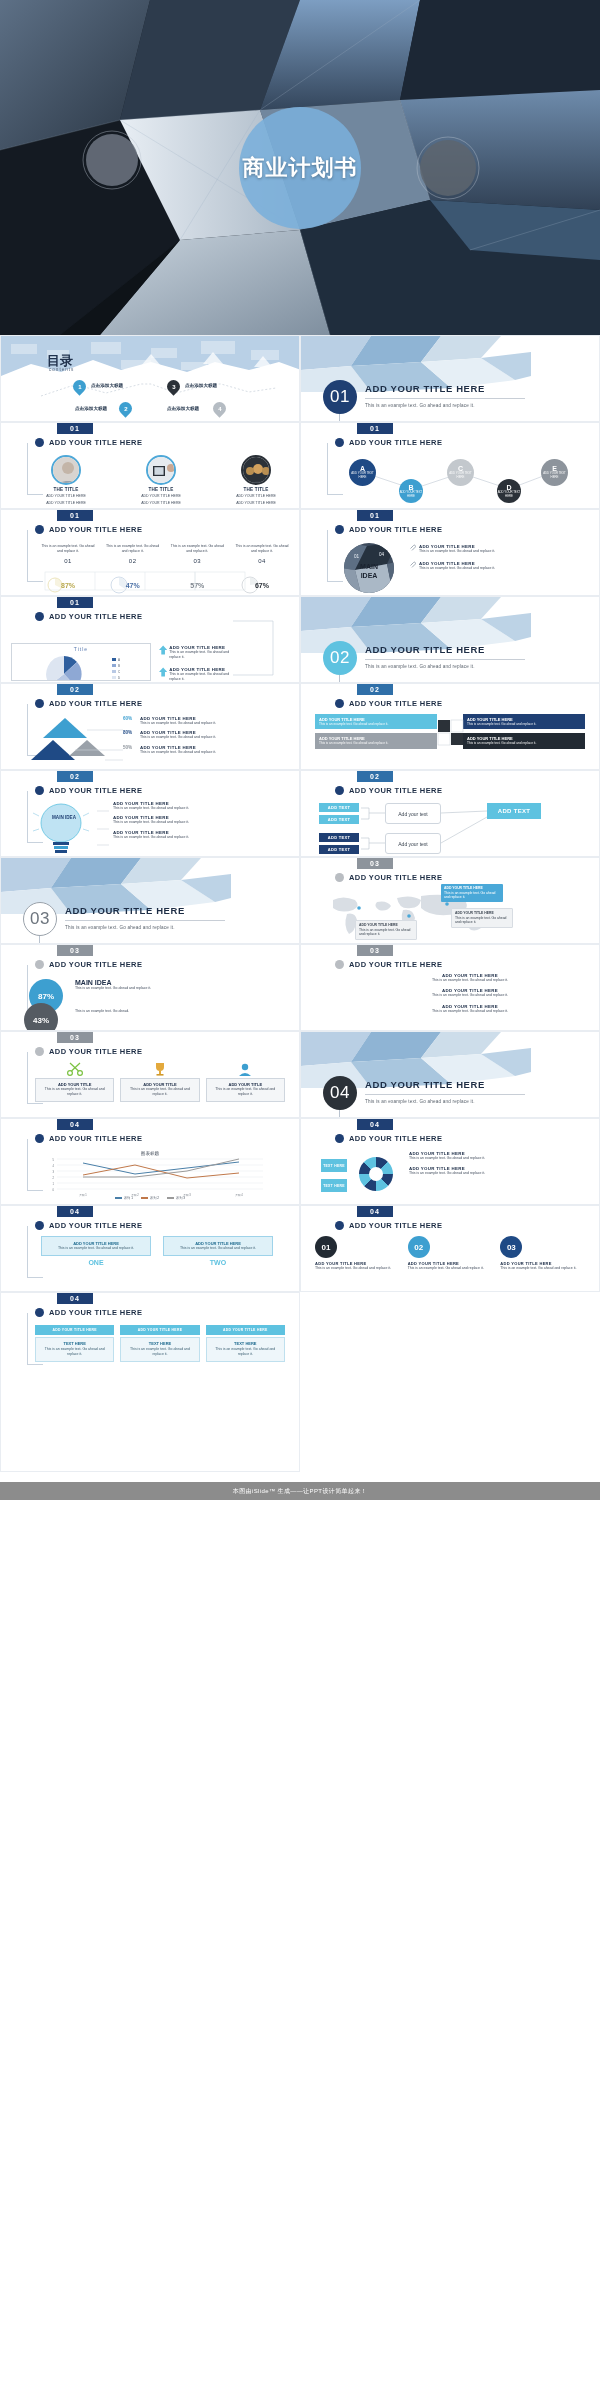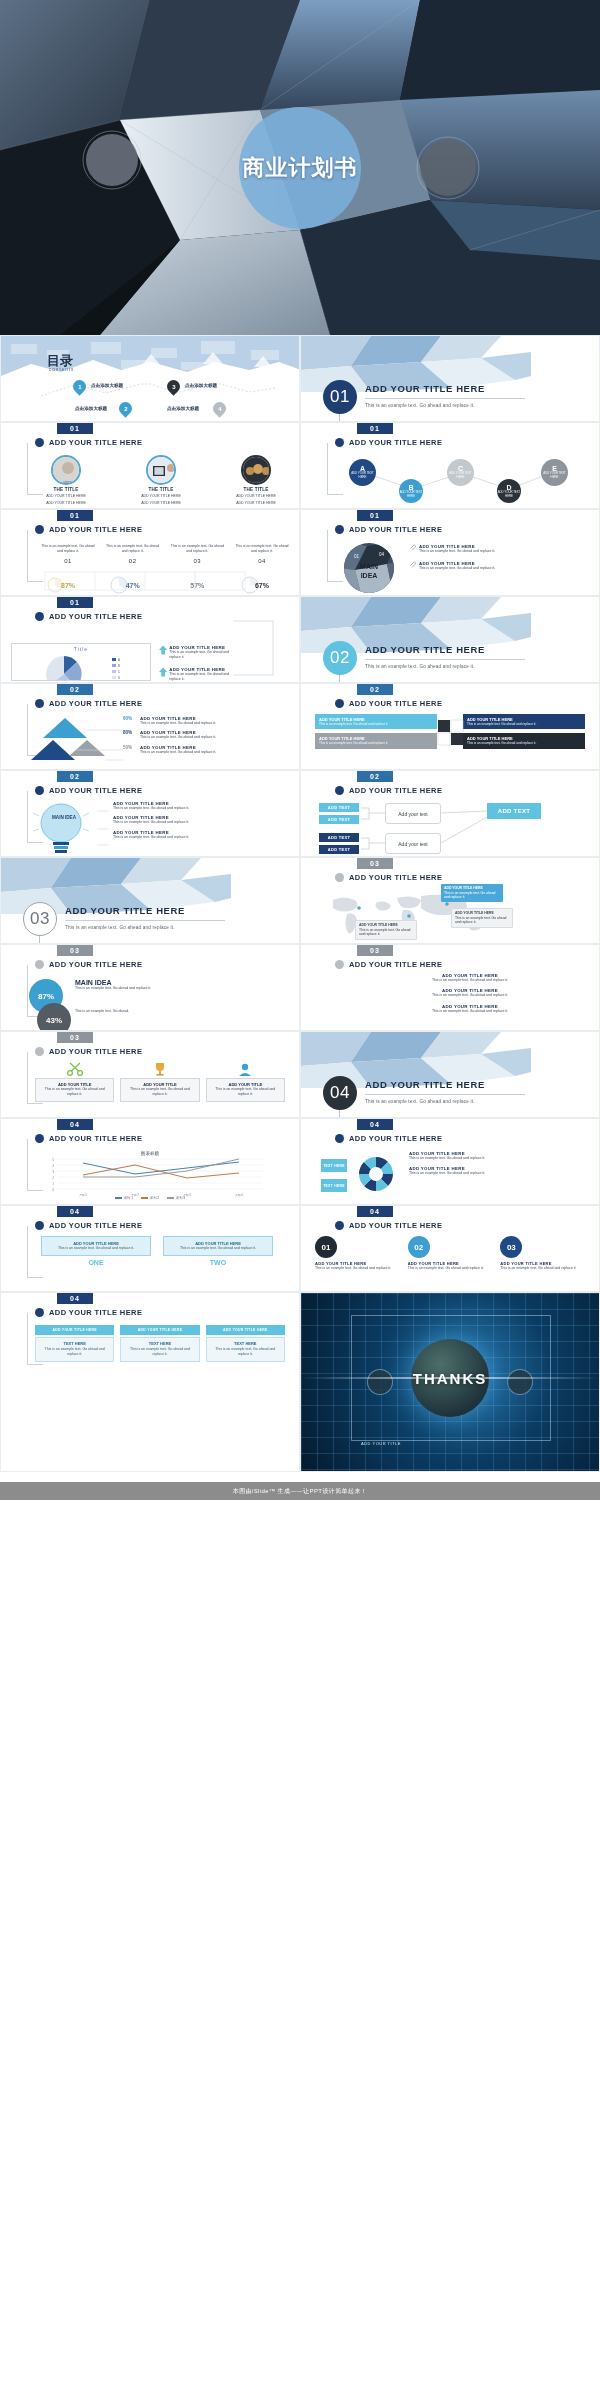--- a/index.html
+++ b/index.html
@@ -718,21 +718,21 @@
         <span class="dot grey"></span>
         <span class="t">ADD YOUR TITLE HERE</span>
       </div>
       <div style="position:absolute;left:28px;top:34px;width:34px;height:34px;border-radius:50%;background:#3d9fd0;color:#fff;display:flex;align-items:center;justify-content:center;font-size:8px;font-weight:bold">
         <span>87%</span>
       </div>
       <div style="position:absolute;left:74px;top:34px;width:88px">
         <div style="font-size:7px;font-weight:bold;color:#20304a">MAIN IDEA</div>
         <div class="tinyL">This is an example text. Go ahead and replace it.</div>
       </div>
-      <div style="position:absolute;left:36px;top:58px;width:34px;height:34px;border-radius:50%;background:#555b62;color:#fff;display:flex;align-items:center;justify-content:center;font-size:8px;font-weight:bold">
+      <div style="position:absolute;left:23px;top:58px;width:34px;height:34px;border-radius:50%;background:#555b62;color:#fff;display:flex;align-items:center;justify-content:center;font-size:8px;font-weight:bold">
         <span>43%</span>
       </div>
       <div class="tinyL" style="position:absolute;left:74px;top:64px;width:100px">This is an example text. Go ahead.</div>
     </div>
 
     <div class="slide">
       <div class="secnum-tab grey">03</div>
       <div class="hdr">
         <span class="dot grey"></span>
         <span class="t">ADD YOUR TITLE HERE</span>
@@ -976,27 +976,17 @@
         <div style="flex:1">
           <div class="chip cyanbox" style="height:10px;font-size:3.4px;margin-bottom:2px">ADD YOUR TITLE HERE</div>
           <div class="box" style="background:#eef6fa;border-color:#bfe0ee;padding:3px;text-align:center">
             <div style="font-size:4px;font-weight:bold;color:#1f6b8f;margin-bottom:1px">TEXT HERE</div>
             <div class="tiny" style="color:#3a5d70">This is an example text. Go ahead and replace it.</div>
           </div>
         </div>
       </div>
     </div>
 
-    <div class="slide thanks">
-      <div class="grid-ov"></div>
-      <div class="t-frame"></div>
-      <div class="globe"></div>
-      <div class="t-sm-circ" style="left:66px"></div>
-      <div class="t-sm-circ" style="right:66px"></div>
-      <div class="t-beam"></div>
-      <div class="thanks-txt">THANKS</div>
-      <div class="t-label">ADD YOUR TITLE</div>
-    </div>
   </div>
 
   <div class="white-gap"></div>
   <div class="footer">本图由iSlide™ 生成——让PPT设计简单起来！</div>
 </div>
 
 </body></html>

